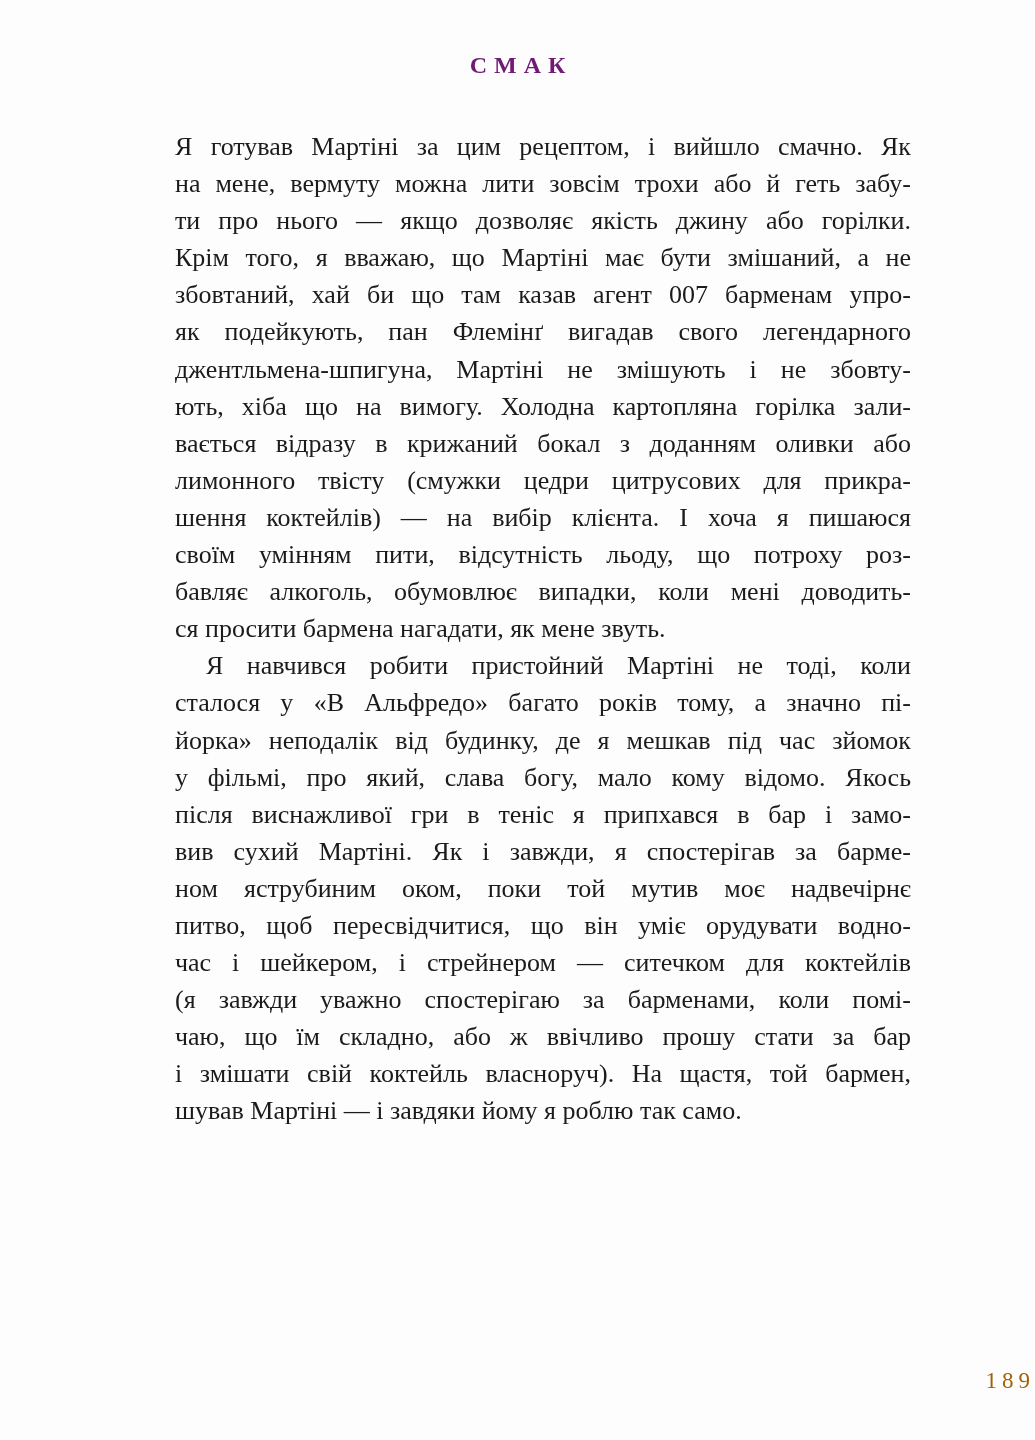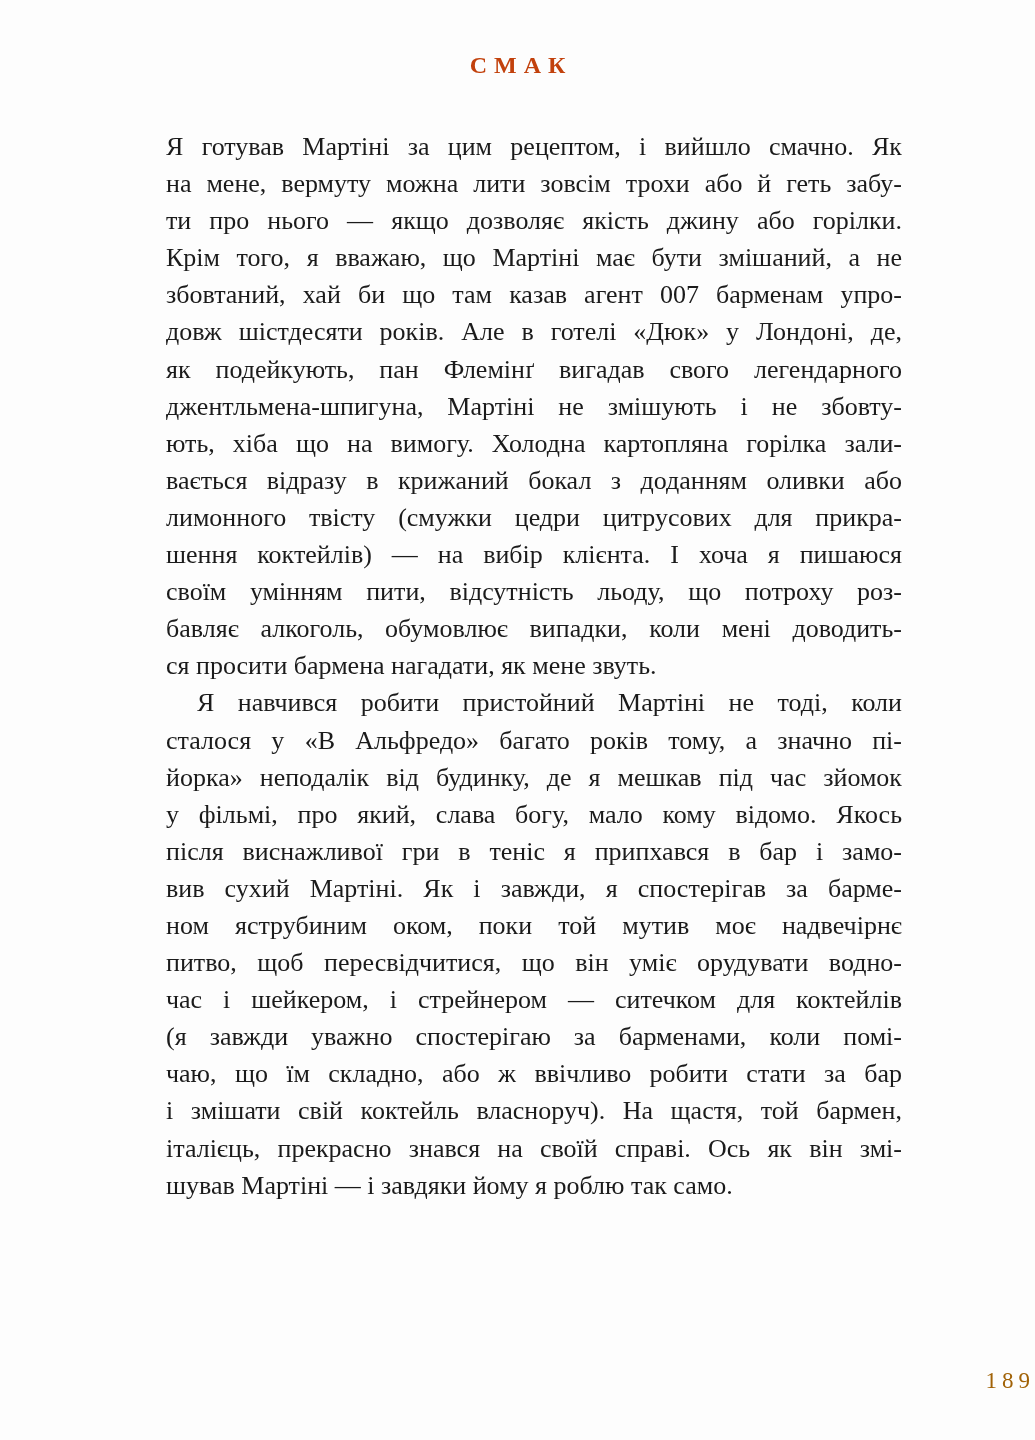--- a/index.html
+++ b/index.html
@@ -19,26 +19,26 @@
   .running-head {
     position: absolute;
     top: 52px;
     left: 0;
     right: 0;
     text-align: center;
     font-size: 24px;
     font-weight: bold;
     letter-spacing: 7px;
     text-indent: 7px;
-    color: #c2410c;
+    color: #701a75;
   }
   .text-block {
     position: absolute;
     top: 128px;
-    left: 166px;
+    left: 175px;
     width: 736px;
     font-size: 26px;
     line-height: 37.1px;
     color: #1b1b1b;
   }
   .line {
     height: 37.1px;
     overflow: hidden;
     text-align: justify;
     text-align-last: justify;
@@ -68,21 +68,20 @@
 <div class="page">
   <div class="running-head">СМАК</div>
 
   <div class="text-block">
       <div class="paragraph">
         <div class="line">Я готував Мартіні за цим рецептом, і вийшло смачно. Як</div>
         <div class="line">на мене, вермуту можна лити зовсім трохи або й геть забу-</div>
         <div class="line">ти про нього — якщо дозволяє якість джину або горілки.</div>
         <div class="line">Крім того, я вважаю, що Мартіні має бути змішаний, а не</div>
         <div class="line">збовтаний, хай би що там казав агент 007 барменам упро-</div>
-        <div class="line">довж шістдесяти років. Але в готелі «Дюк» у Лондоні, де,</div>
         <div class="line">як подейкують, пан Флемінґ вигадав свого легендарного</div>
         <div class="line">джентльмена-шпигуна, Мартіні не змішують і не збовту-</div>
         <div class="line">ють, хіба що на вимогу. Холодна картопляна горілка зали-</div>
         <div class="line">вається відразу в крижаний бокал з доданням оливки або</div>
         <div class="line">лимонного твісту (смужки цедри цитрусових для прикра-</div>
         <div class="line">шення коктейлів) — на вибір клієнта. І хоча я пишаюся</div>
         <div class="line">своїм умінням пити, відсутність льоду, що потроху роз-</div>
         <div class="line">бавляє алкоголь, обумовлює випадки, коли мені доводить-</div>
         <div class="line last">ся просити бармена нагадати, як мене звуть.</div>
       </div>
@@ -90,21 +89,20 @@
         <div class="line">Я навчився робити пристойний Мартіні не тоді, коли</div>
         <div class="line">сталося у «В Альфредо» багато років тому, а значно пі-</div>
         <div class="line">йорка» неподалік від будинку, де я мешкав під час зйомок</div>
         <div class="line">у фільмі, про який, слава богу, мало кому відомо. Якось</div>
         <div class="line">після виснажливої гри в теніс я припхався в бар і замо-</div>
         <div class="line">вив сухий Мартіні. Як і завжди, я спостерігав за барме-</div>
         <div class="line">ном яструбиним оком, поки той мутив моє надвечірнє</div>
         <div class="line">питво, щоб пересвідчитися, що він уміє орудувати водно-</div>
         <div class="line">час і шейкером, і стрейнером — ситечком для коктейлів</div>
         <div class="line">(я завжди уважно спостерігаю за барменами, коли помі-</div>
-        <div class="line">чаю, що їм складно, або ж ввічливо робити стати за бар</div>
+        <div class="line">чаю, що їм складно, або ж ввічливо прошу стати за бар</div>
         <div class="line">і змішати свій коктейль власноруч). На щастя, той бармен,</div>
-        <div class="line">італієць, прекрасно знався на своїй справі. Ось як він змі-</div>
         <div class="line last">шував Мартіні — і завдяки йому я роблю так само.</div>
       </div>
     </div>
 
   <div class="folio">189</div>
 </div>
 
 </body></html>

